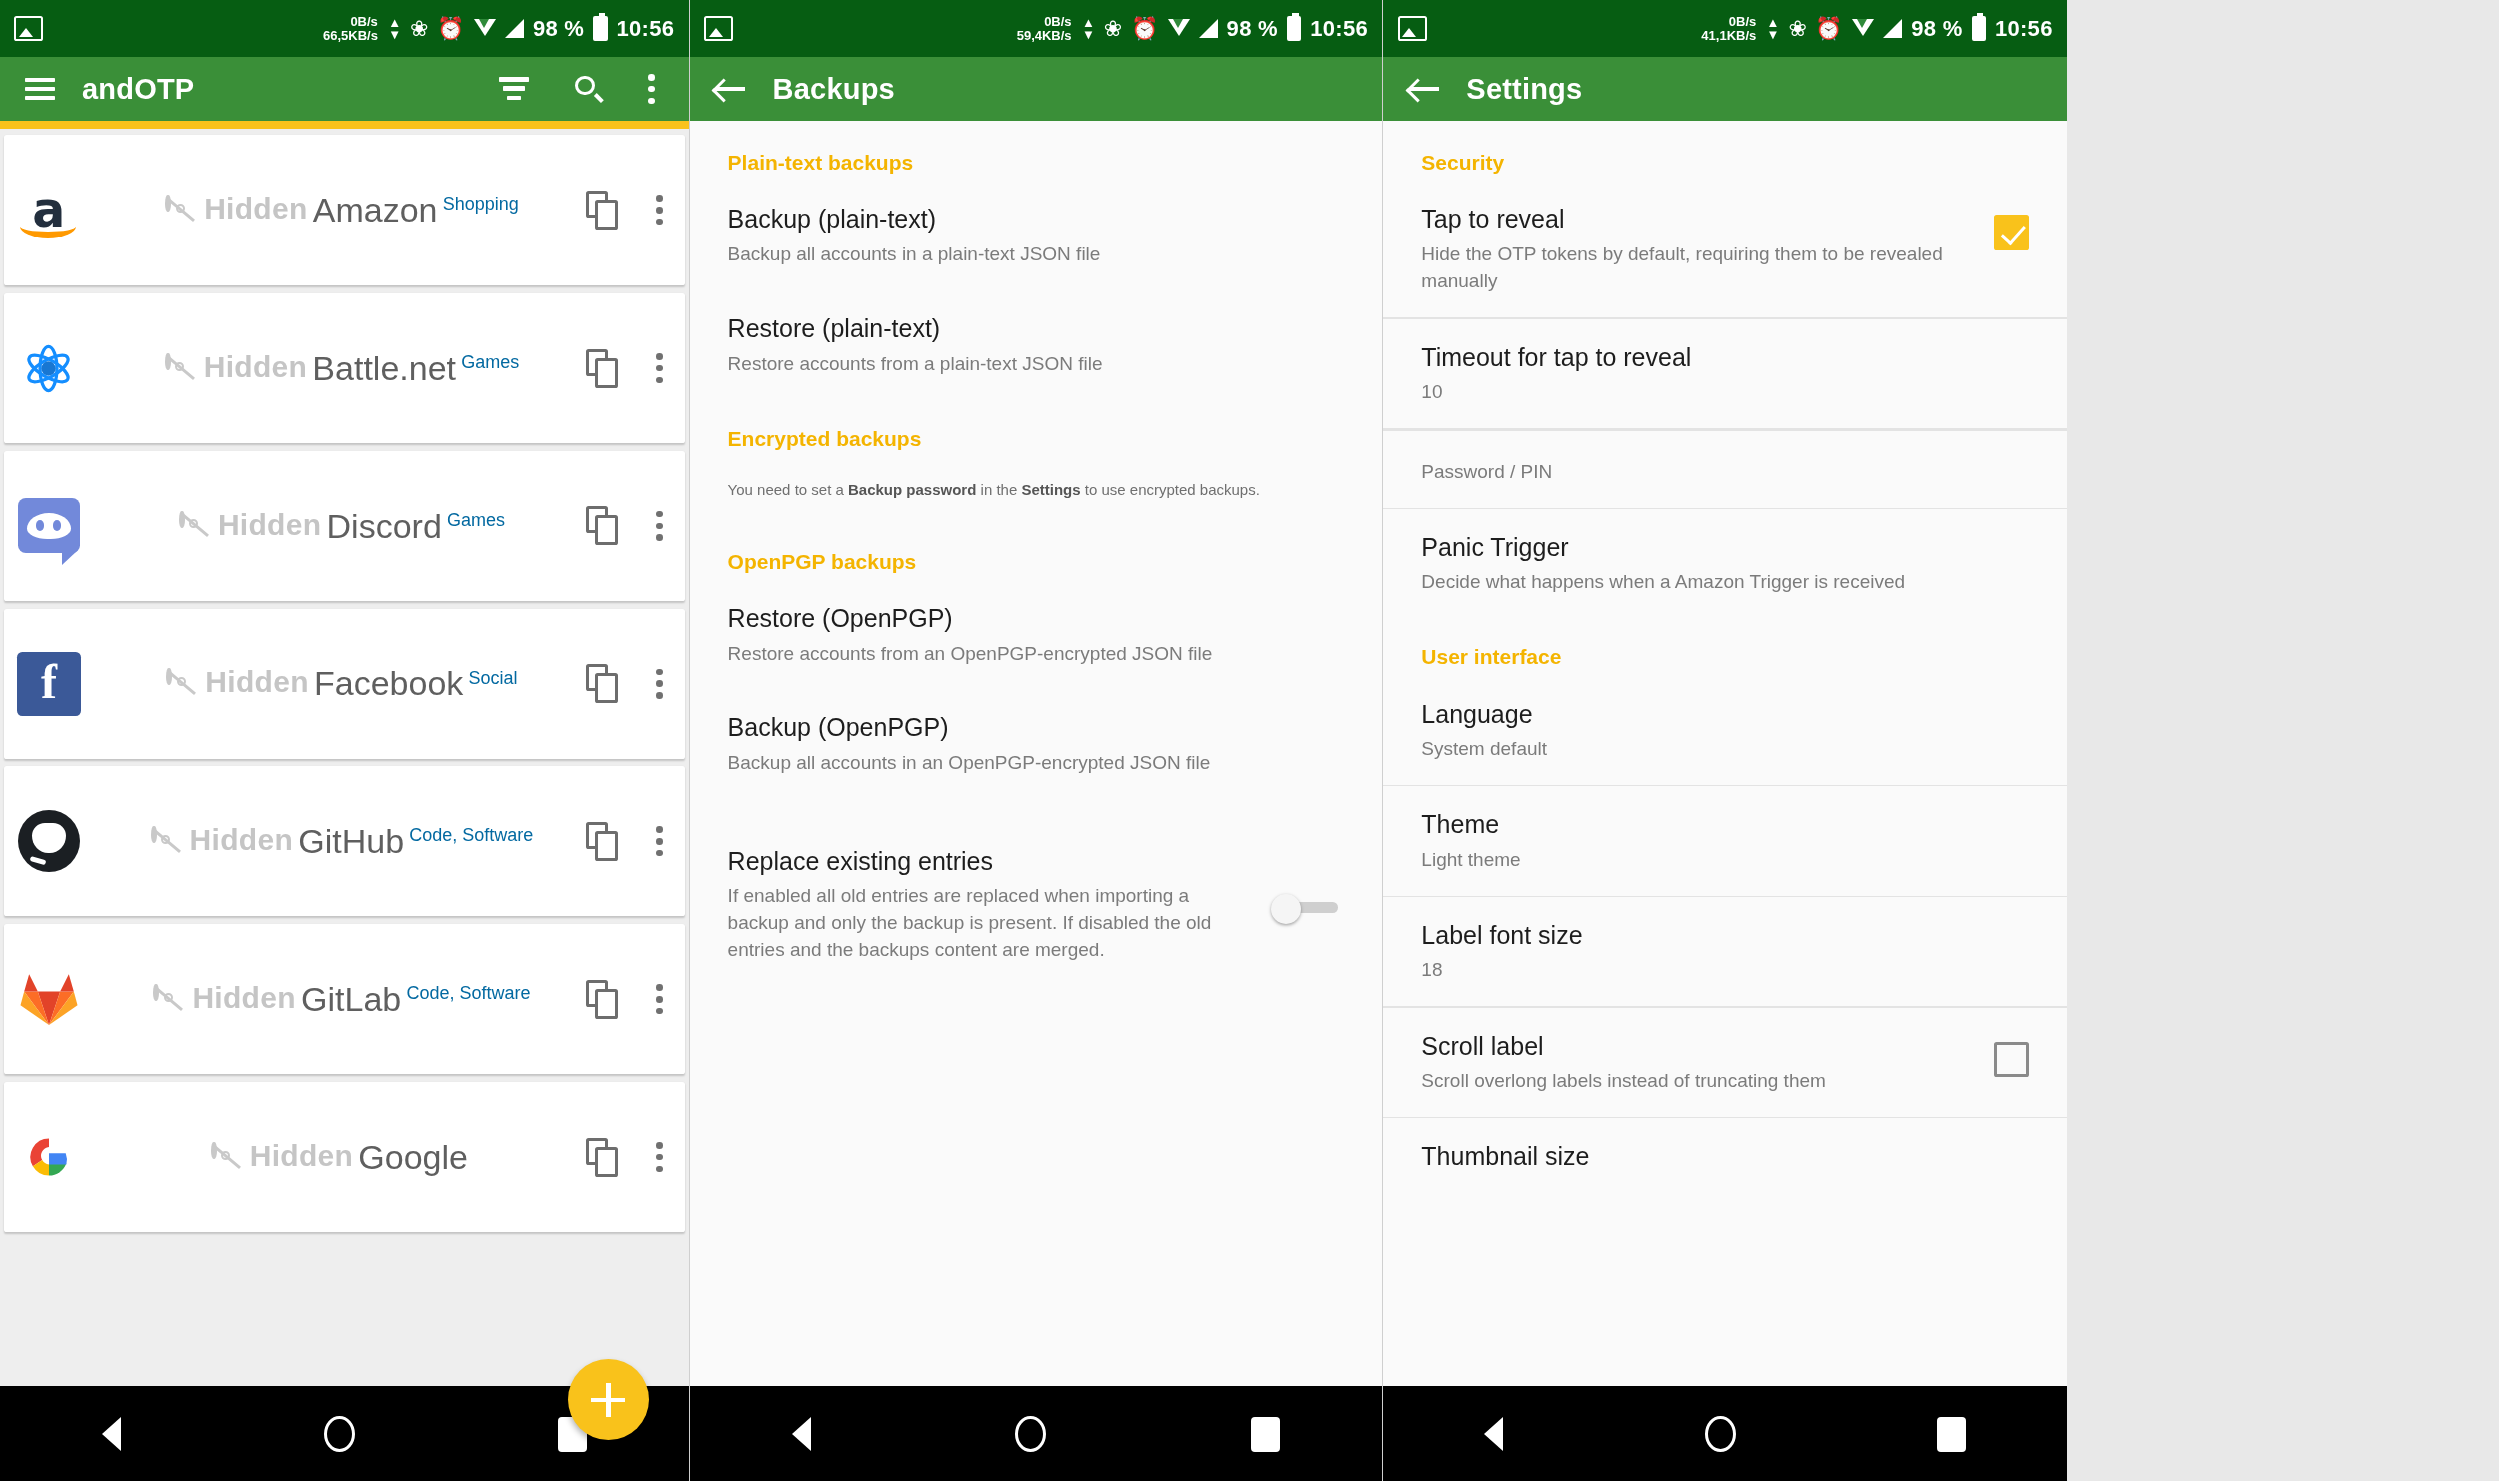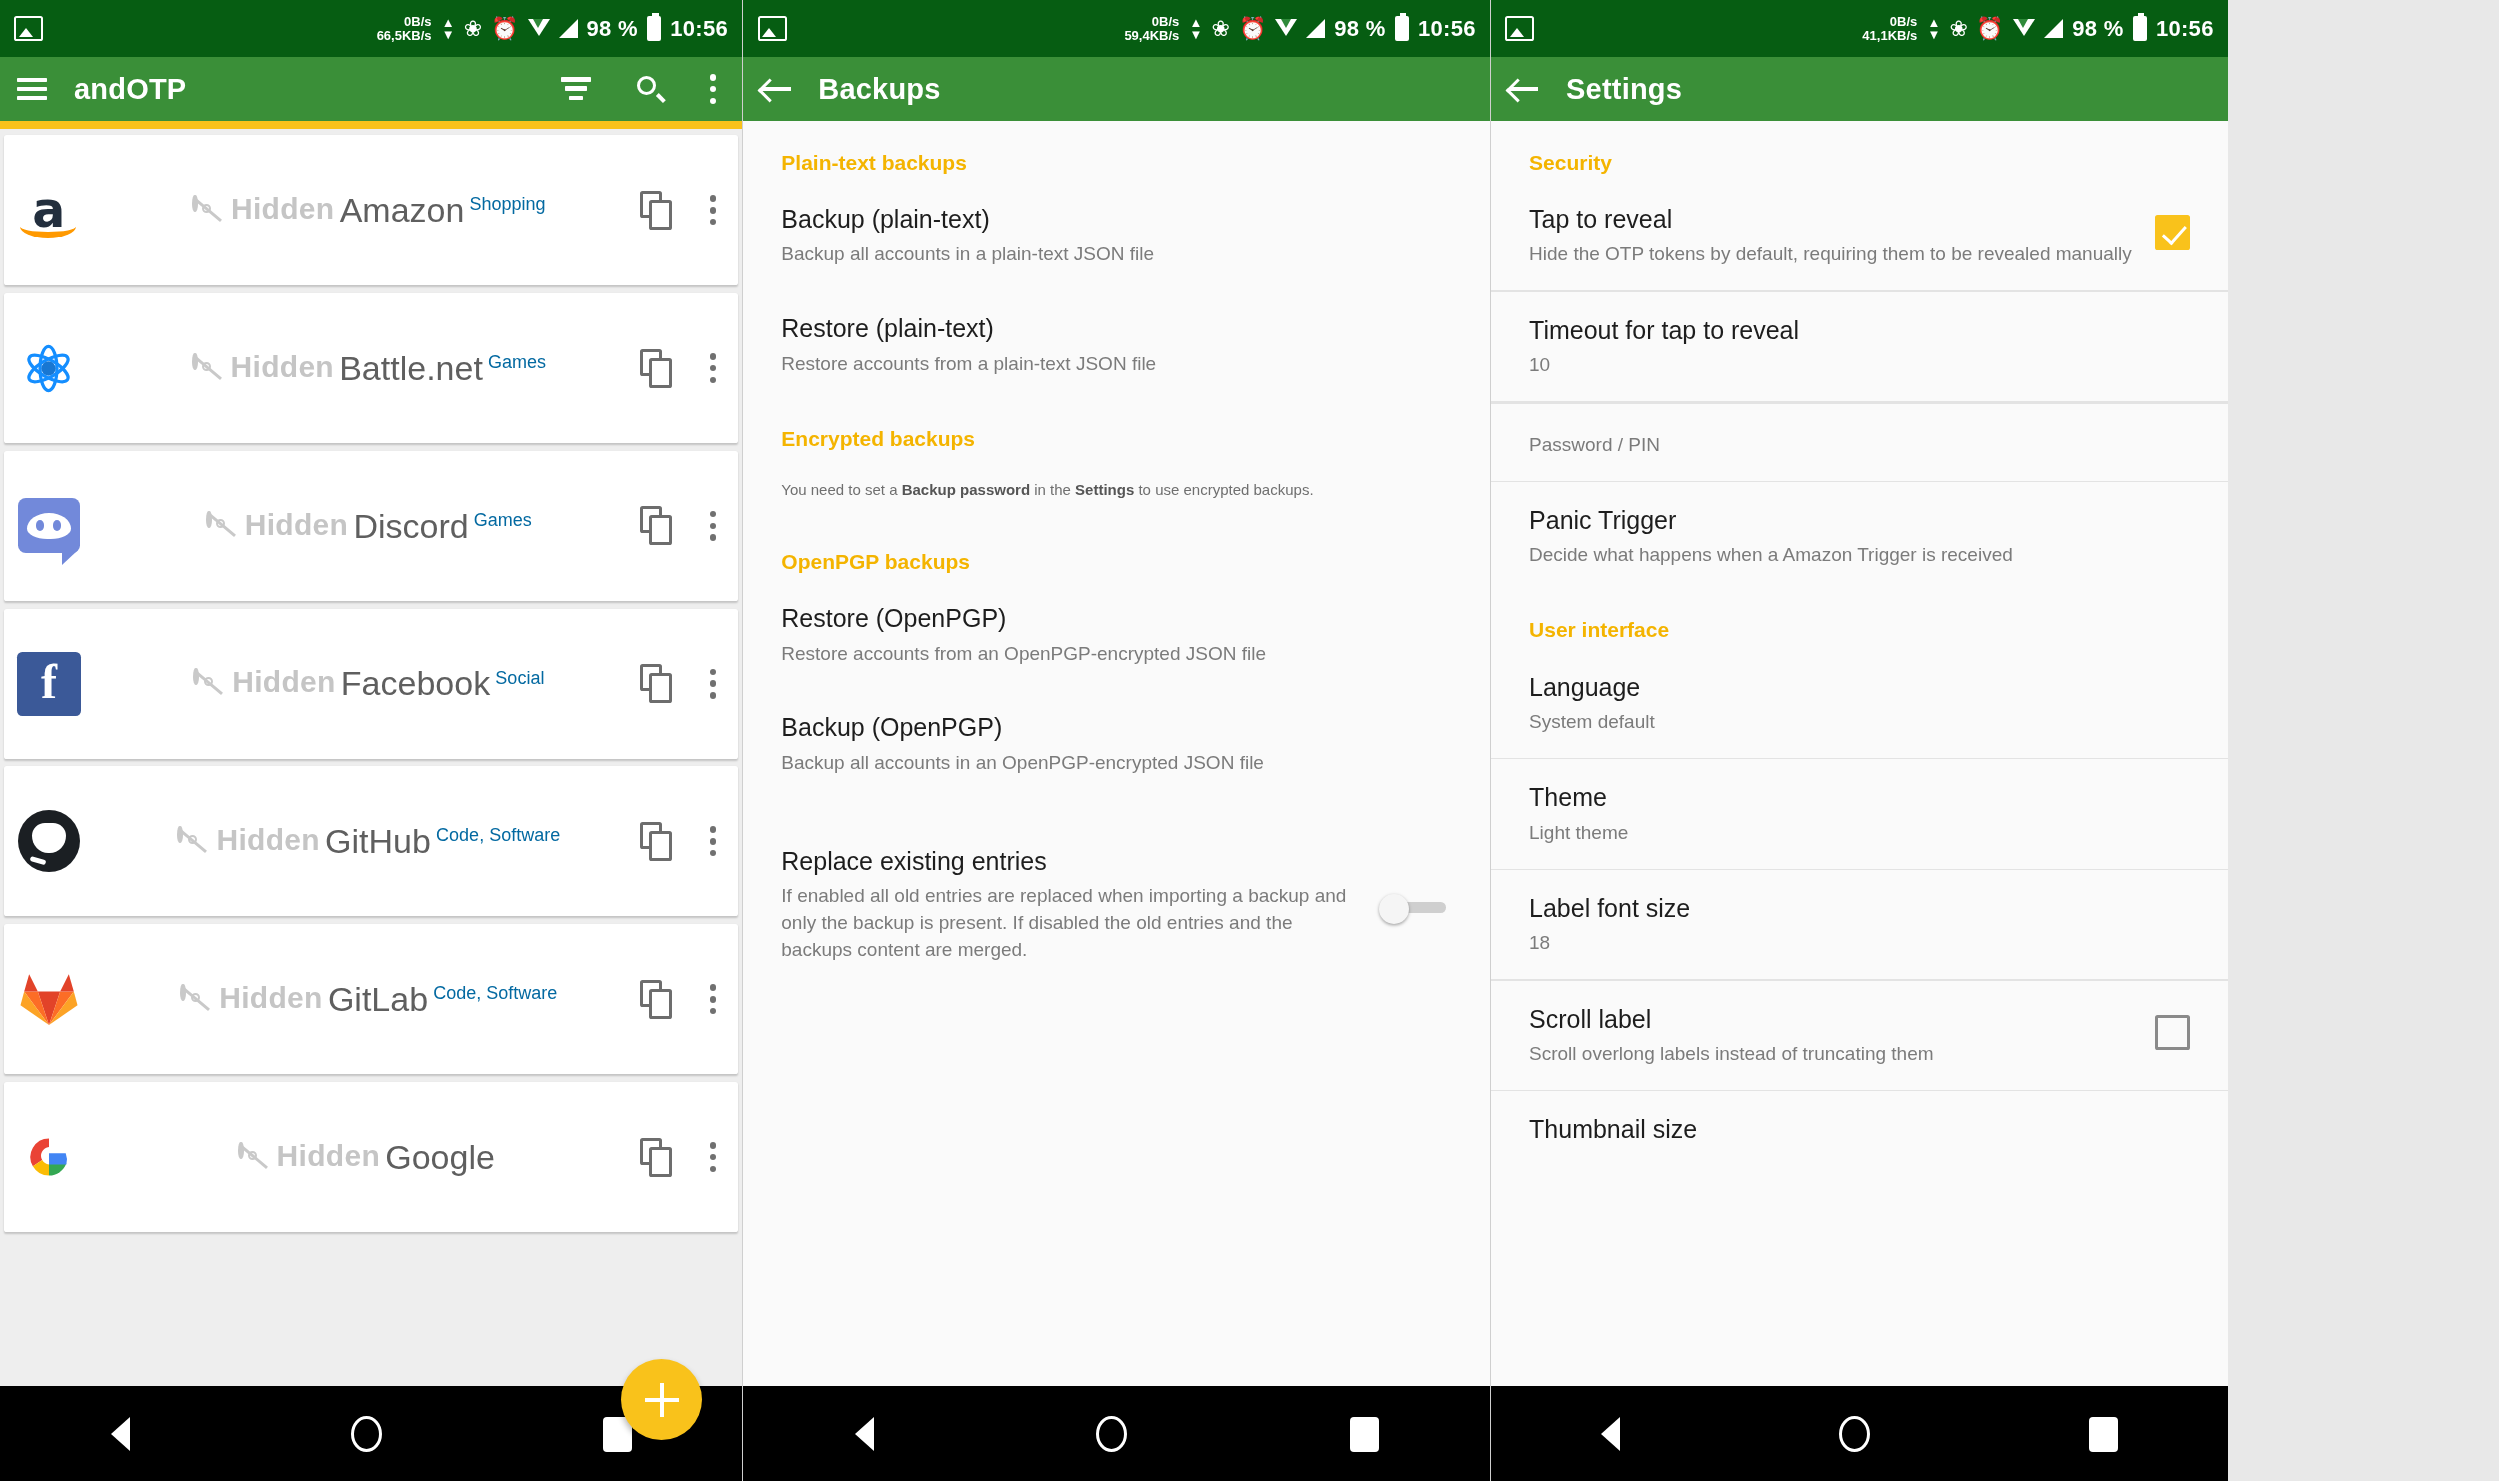--- a/index.html
+++ b/index.html
@@ -2,21 +2,21 @@
 <html style="font-size:10.4px"><head>
 <meta charset="utf-8">
 <style>
   html,body{margin:0;padding:0;}
   body{
     width:2500px;height:1482px;
     background:#e8e8e8;
     font-family:"Liberation Sans","DejaVu Sans",sans-serif;
     overflow:hidden;
   }
-  .screens{display:flex;width:2228px;height:1482px;}
+  .screens{display:flex;width:2067px;height:1482px;}
   .screen{position:relative;height:1482px;overflow:hidden;background:#fafafa;}
   .screen.s1{width:833px;}
   .screen.s2{width:838px;border-left:1.3px solid #cfcfcf;}
   .screen.s3{width:827px;border-left:1.3px solid #cfcfcf;}
 
   
   .statusbar{
     height:57px;background:#065d12;display:flex;align-items:center;
     padding:0 14.3px;box-sizing:border-box;color:#fff;
   }
@@ -32,21 +32,21 @@
   .sig{width:0;height:0;border-left:19.5px solid transparent;border-bottom:19.5px solid #fff;display:inline-block;}
   .wifi{width:22px;height:19.5px;position:relative;}
   .wifi:before{content:"";position:absolute;left:0;top:0;width:0;height:0;
     border-left:11px solid transparent;border-right:11px solid transparent;border-top:17px solid #fff;}
   .wifi:after{content:"";position:absolute;left:5.2px;top:0;width:0;height:0;
     border-left:5.9px solid transparent;border-right:5.9px solid transparent;border-top:9px solid #2f8a3a;}
   .battery{width:14.3px;height:25px;border:2.6px solid #fff;border-radius:2px;background:#fff;position:relative;box-sizing:border-box;}
   .battery:before{content:"";position:absolute;top:-5.2px;left:3.3px;width:6.5px;height:3.3px;background:#fff;}
 
   
-  .appbar{height:64px;background:#3a8f38;display:flex;align-items:center;padding:0 17px;box-sizing:border-box;color:#fff;}
+  .appbar{height:64px;background:#3a8f38;display:flex;align-items:center;padding:0 25px;box-sizing:border-box;color:#fff;}
   .appbar .title{font-size:29px;font-weight:bold;margin-left:27px;letter-spacing:0.2px;}
   .appbar .actions{margin-left:auto;display:flex;align-items:center;gap:46px;padding-right:9px;}
 
   .ic{display:inline-block;position:relative;}
   .hamburger{width:30px;height:22px;}
   .hamburger span{display:block;height:3.9px;background:#fff;border-radius:0.7px;margin-bottom:5.2px;}
   .hamburger span:last-child{margin-bottom:0;}
 
   .sortic{width:30px;height:23.4px;}
   .sortic i{display:block;height:4.6px;background:#fff;border-radius:0.7px;margin-bottom:4.6px;}

